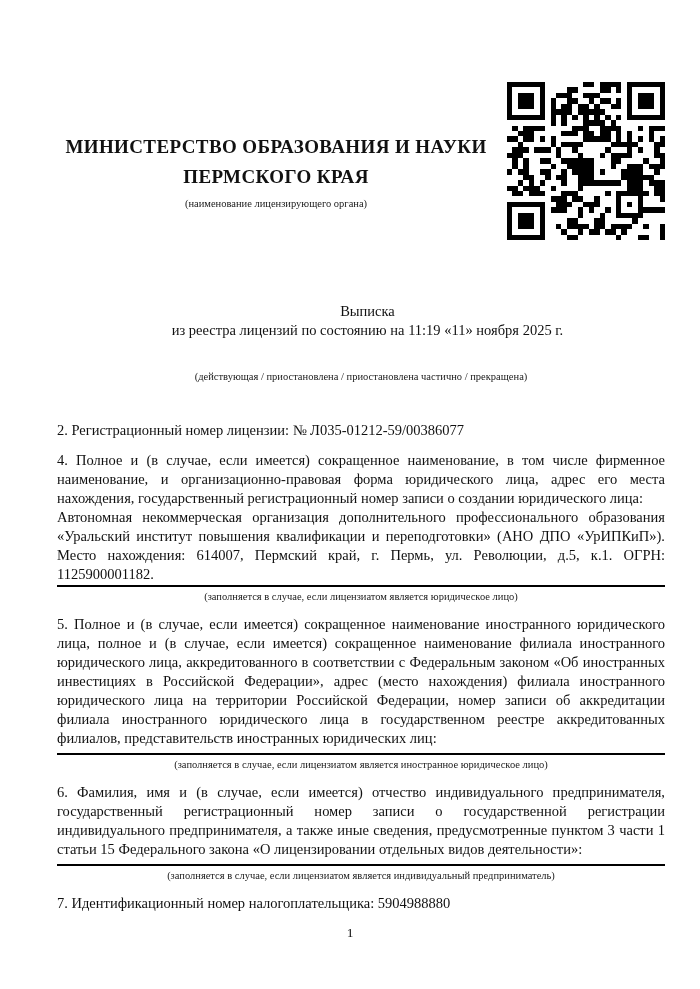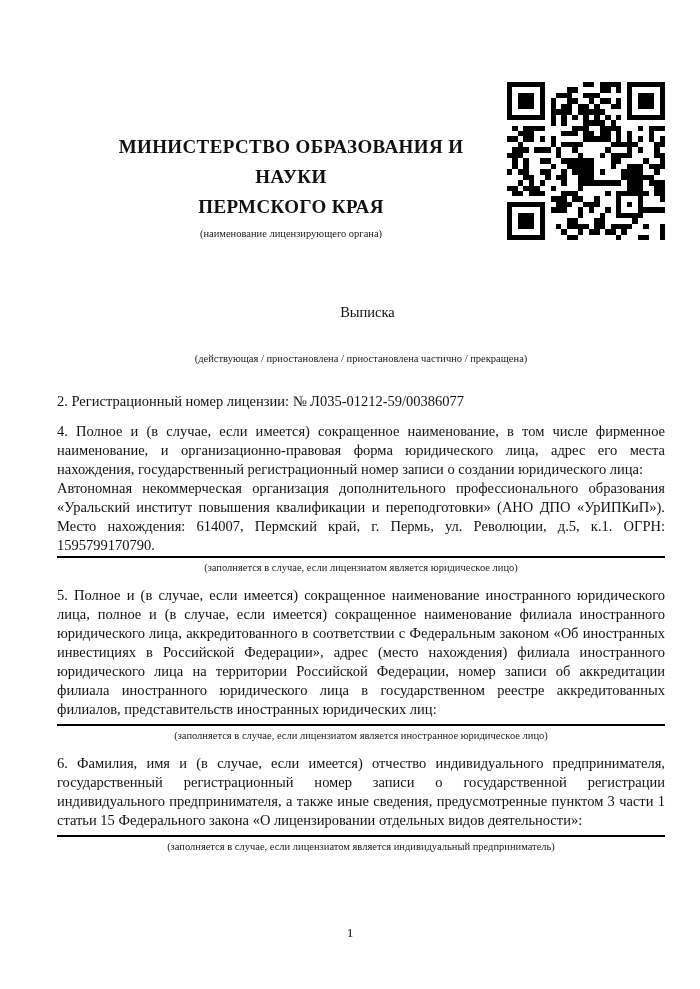--- a/index.html
+++ b/index.html
@@ -11,21 +11,21 @@
     color: #111111;
     font-family: "Liberation Serif", serif;
     position: relative;
     overflow: hidden;
     box-sizing: border-box;
   }
   .header {
     display: flex;
     justify-content: space-between;
     align-items: flex-start;
-    padding: 82px 35px 0 87px;
+    padding: 82px 35px 0 57px;
   }
   .header-left {
     flex: 1;
     text-align: center;
     padding-top: 50px;
     padding-right: 12px;
   }
   .ministry {
     font-weight: bold;
     font-size: 19px;
@@ -47,21 +47,21 @@
     line-height: 19px;
     margin-left: 35px;
   }
   .content {
     padding: 0 35px 0 57px;
     font-size: 14.5px;
     line-height: 19px;
   }
   .item { margin-top: 11px; }
   .item.first { margin-top: 29px; }
-  .item.mt21 { margin-top: 26px; }
+  .item.mt21 { margin-top: 37px; }
   .item.mt12 { margin-top: 12px; }
   .item.mt11 { margin-top: 11px; }
   .para { text-align: justify; }
   .rule {
     border-top: 2px solid #000000;
     height: 0;
     margin-top: 1px;
   }
   .rule.gap { margin-top: 5px; }
   .caption-line { margin-top: 2px; }
@@ -496,50 +496,54 @@
           <rect x="12" y="28" width="1" height="1"></rect>
           <rect x="20" y="28" width="1" height="1"></rect>
           <rect x="24" y="28" width="1" height="1"></rect>
           <rect x="25" y="28" width="1" height="1"></rect>
           <rect x="28" y="28" width="1" height="1"></rect>
         </svg></div>
   </div>
 
   <div class="doc-title">
     <div>Выписка</div>
+    <div>из реестра лицензий по состоянию на 11:19 «11» ноября 2025 г.</div>
   </div>
 
   <div class="content">
 
     <div class="item first">
       <div class="caption caption-line">(действующая / приостановлена / приостановлена частично / прекращена)</div>
     </div>
 
     <div class="item mt21">
       <div>2. Регистрационный номер лицензии: № Л035-01212-59/00386077</div>
     </div>
 
 
     <div class="item mt11">
       <div class="para">4. Полное и (в случае, если имеется) сокращенное наименование, в том числе фирменное наименование, и организационно-правовая форма юридического лица, адрес его места нахождения, государственный регистрационный номер записи о создании юридического лица:</div>
-      <div class="para">Автономная некоммерческая организация дополнительного профессионального образования «Уральский институт повышения квалификации и переподготовки» (АНО ДПО «УрИПКиП»). Место нахождения: 614007, Пермский край, г. Пермь, ул. Революции, д.5, к.1. ОГРН: 1595799170790.</div>
+      <div class="para">Автономная некоммерческая организация дополнительного профессионального образования «Уральский институт повышения квалификации и переподготовки» (АНО ДПО «УрИПКиП»). Место нахождения: 614007, Пермский край, г. Пермь, ул. Революции, д.5, к.1. ОГРН: 1125900001182.</div>
       <div class="rule"></div>
       <div class="caption caption-line">(заполняется в случае, если лицензиатом является юридическое лицо)</div>
     </div>
 
     <div class="item">
       <div class="para">5. Полное и (в случае, если имеется) сокращенное наименование иностранного юридического лица, полное и (в случае, если имеется) сокращенное наименование филиала иностранного юридического лица, аккредитованного в соответствии с Федеральным законом «Об иностранных инвестициях в Российской Федерации», адрес (место нахождения) филиала иностранного юридического лица на территории Российской Федерации, номер записи об аккредитации филиала иностранного юридического лица в государственном реестре аккредитованных филиалов, представительств иностранных юридических лиц:</div>
       <div class="rule gap"></div>
       <div class="caption caption-line">(заполняется в случае, если лицензиатом является иностранное юридическое лицо)</div>
     </div>
 
     <div class="item">
       <div class="para">6. Фамилия, имя и (в случае, если имеется) отчество индивидуального предпринимателя, государственный регистрационный номер записи о государственной регистрации индивидуального предпринимателя, а также иные сведения, предусмотренные пунктом 3 части 1 статьи 15 Федерального закона «О лицензировании отдельных видов деятельности»:</div>
       <div class="rule gap"></div>
       <div class="caption caption-line">(заполняется в случае, если лицензиатом является индивидуальный предприниматель)</div>
     </div>
 
+    <div class="item">
+      <div>7. Идентификационный номер налогоплательщика: 5904988880</div>
+    </div>
 
   </div>
 
   <div class="page-number">1</div>
 
 </div>
 
 </body></html>

